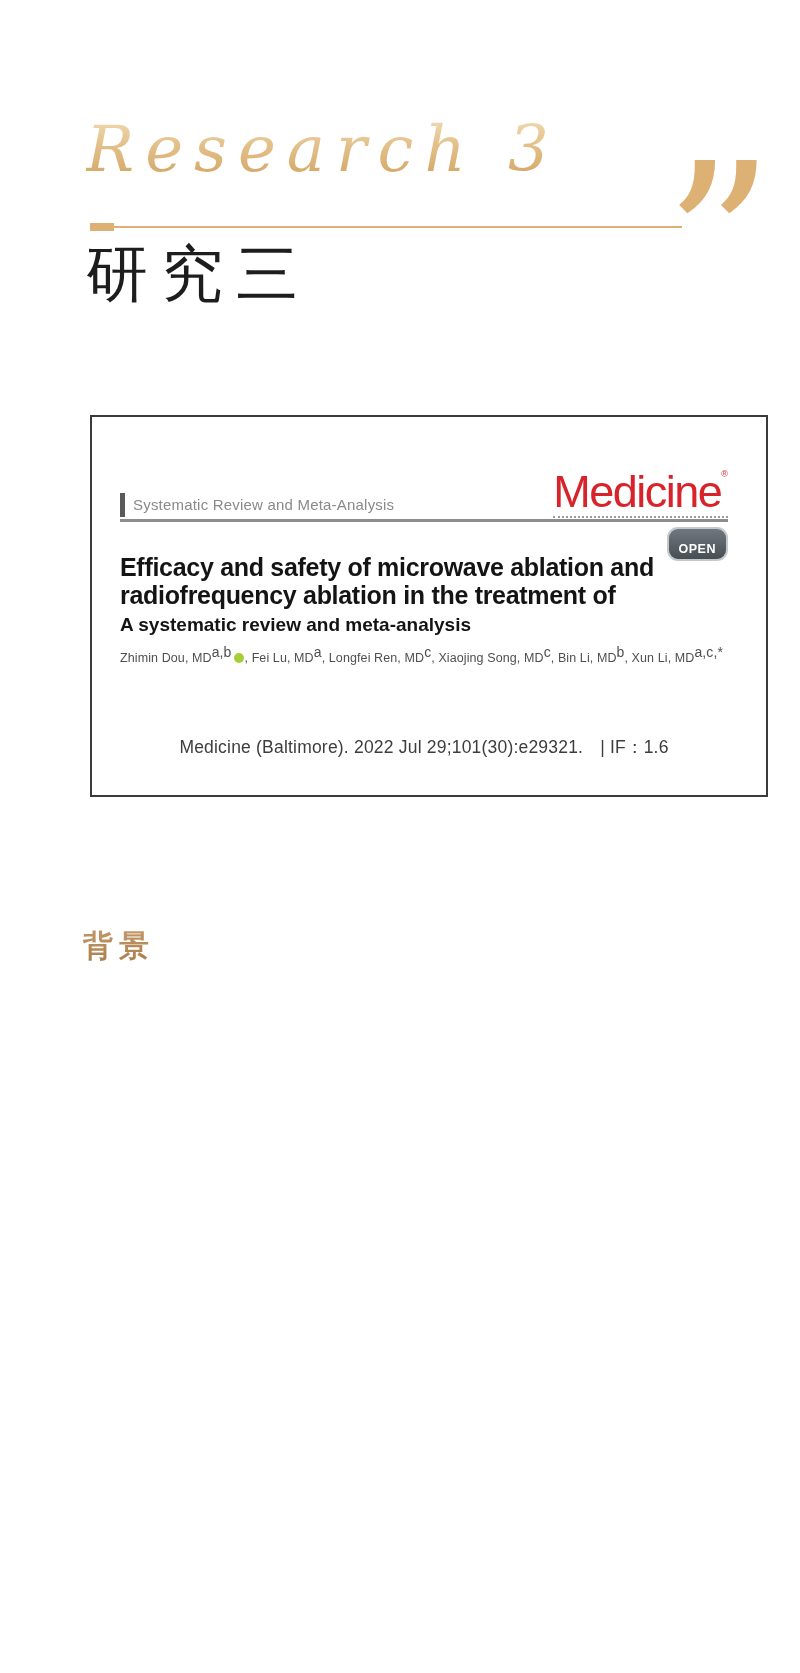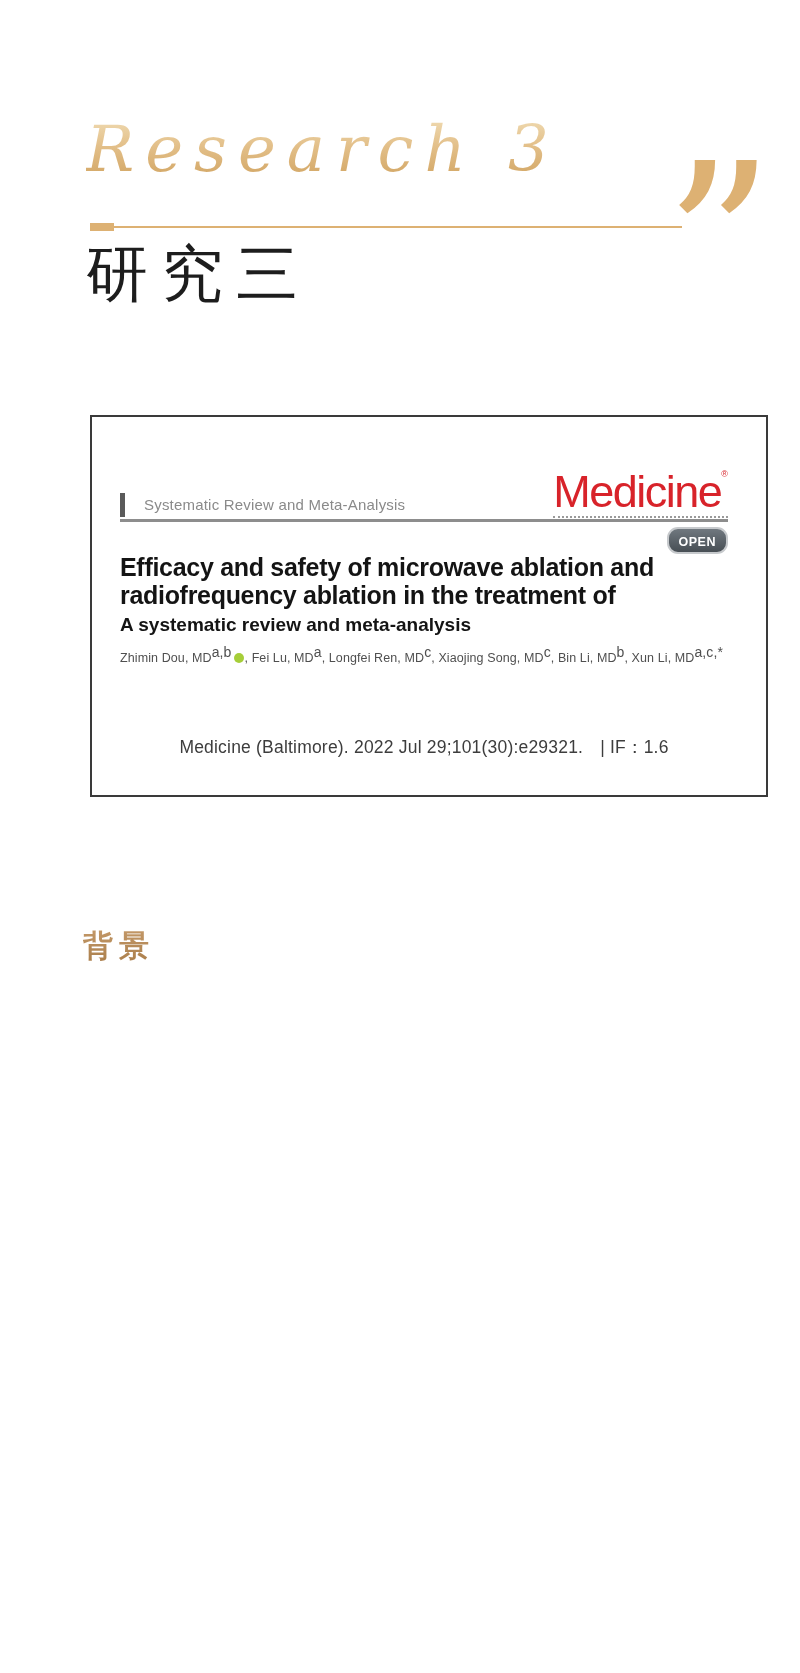--- a/index.html
+++ b/index.html
@@ -35,35 +35,35 @@
   }
 
   
   .article-card{
     position:absolute; left:62px; top:415px; width:678px; height:382px;
     background:#fff; border:2px solid #3a3a3a; padding:0 38px 0 28px;
   }
   .journal-header{ display:flex; justify-content:space-between; align-items:flex-end; margin-top:52px; }
   .category{
     font-size:15px; color:#8a8a8a; border-left:5px solid #5a5a5a;
-    padding-left:19px; line-height:1.6; letter-spacing:0.2px; margin-bottom:1px;
+    padding-left:8px; line-height:1.6; letter-spacing:0.2px; margin-bottom:1px;
   }
   .logo-wrap{ text-align:right; }
   .medicine-logo{
     font-size:45px; line-height:1.0; color:#d8232a; letter-spacing:-1.5px;
   }
   .reg-mark{ font-size:9px; color:#d8232a; vertical-align:top; }
   .dotted-line{ border-bottom:2px dotted #9a9a9a; margin-top:2px; }
   .gray-rule{ height:3px; background:#8d8d8d; margin-top:1px; }
   .badge-row{ text-align:right; height:24px; margin-top:5px; }
   .open-badge{
     display:inline-block;
     background:linear-gradient(180deg,#70787f 0%,#474e54 100%);
     color:#fff; font-weight:bold; font-size:12.5px; letter-spacing:0.5px;
-    padding:6px 10px 3px; border-radius:11px; border:2px solid #c6c9cc;
+    padding:13px 10px 3px; border-radius:11px; border:2px solid #c6c9cc;
   }
   .paper-title{ margin-top:2px; font-size:25px; font-weight:bold; color:#141414;
     line-height:28px; letter-spacing:-0.3px; }
   .paper-subtitle{ margin-top:5px; font-size:19px; font-weight:bold; color:#141414; }
   .authors{ margin-top:8px; font-size:12.5px; color:#4f4f4f; letter-spacing:0.1px; }
   .authors sup{ font-size:14px; }
   .orcid-dot{
     display:inline-block; width:10px; height:10px; border-radius:50%;
     background:#a6ce39; vertical-align:-1px; margin-left:3px;
   }

